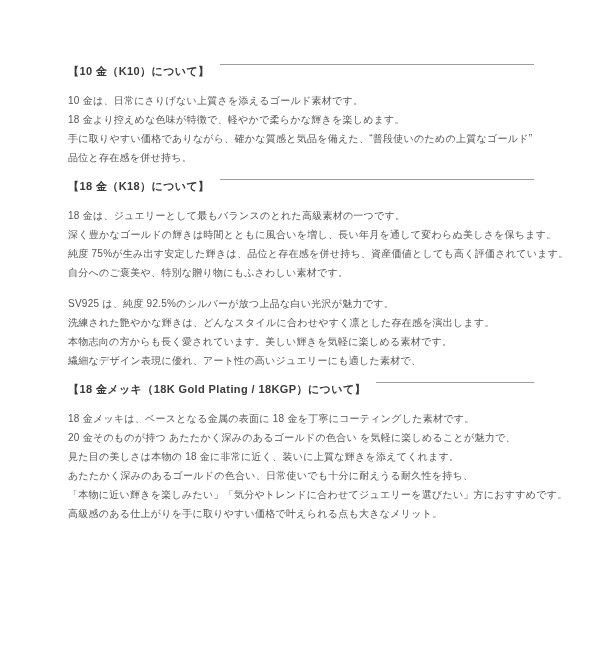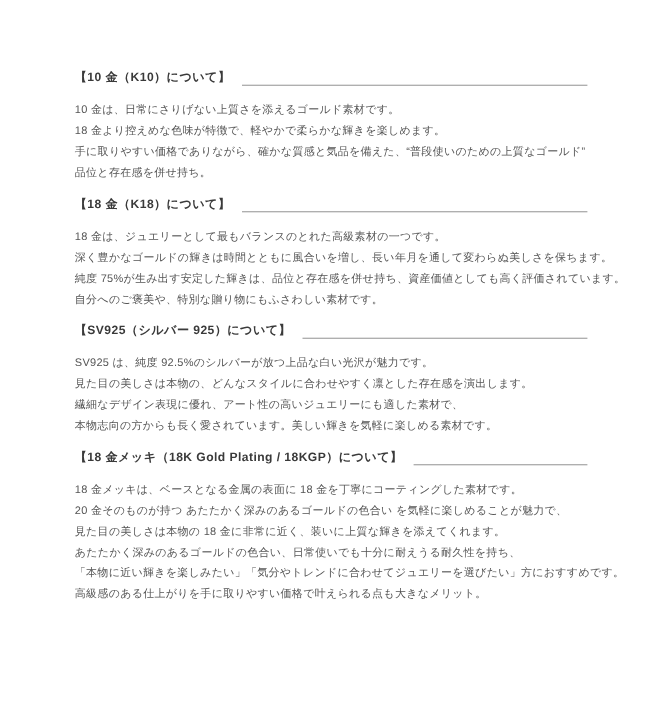--- a/index.html
+++ b/index.html
@@ -18,21 +18,21 @@
     position: absolute;
     left: 68px;
     top: 64px;
     width: 466px;
   }
   .section {
     margin-bottom: 12px;
   }
   .heading-row {
     display: flex;
-    align-items: flex-end;
+    align-items: flex-start;
     margin-bottom: 13px;
   }
   .heading {
     margin: 0;
     font-size: 11px;
     line-height: 14px;
     font-weight: bold;
     color: #3a3a3a;
     letter-spacing: 0.4px;
     white-space: nowrap;
@@ -73,28 +73,24 @@
       <h2 class="heading">【18 金（K18）について】</h2>
       <div class="rule"></div>
     </div>
     <p class="line">18 金は、ジュエリーとして最もバランスのとれた高級素材の一つです。</p>
     <p class="line">深く豊かなゴールドの輝きは時間とともに風合いを増し、長い年月を通して変わらぬ美しさを保ちます。</p>
     <p class="line">純度 75%が生み出す安定した輝きは、品位と存在感を併せ持ち、資産価値としても高く評価されています。</p>
     <p class="line">自分へのご褒美や、特別な贈り物にもふさわしい素材です。</p>
   </section>
 
   <section class="section">
-    <div class="heading-row">
-      <h2 class="heading">【SV925（シルバー 925）について】</h2>
-      <div class="rule"></div>
-    </div>
     <p class="line">SV925 は、純度 92.5%のシルバーが放つ上品な白い光沢が魅力です。</p>
-    <p class="line">見た目の美しさは本物の、どんなスタイルに合わせやすく凛とした存在感を演出します。</p>
+    <p class="line">洗練された艶やかな輝きは、どんなスタイルに合わせやすく凛とした存在感を演出します。</p>
+    <p class="line">本物志向の方からも長く愛されています。美しい輝きを気軽に楽しめる素材です。</p>
     <p class="line">繊細なデザイン表現に優れ、アート性の高いジュエリーにも適した素材で、</p>
-    <p class="line">本物志向の方からも長く愛されています。美しい輝きを気軽に楽しめる素材です。</p>
   </section>
 
   <section class="section">
     <div class="heading-row">
       <h2 class="heading">【18 金メッキ（18K Gold Plating / 18KGP）について】</h2>
       <div class="rule"></div>
     </div>
     <p class="line">18 金メッキは、ベースとなる金属の表面に 18 金を丁寧にコーティングした素材です。</p>
     <p class="line">20 金そのものが持つ あたたかく深みのあるゴールドの色合い を気軽に楽しめることが魅力で、</p>
     <p class="line">見た目の美しさは本物の 18 金に非常に近く、装いに上質な輝きを添えてくれます。</p>

